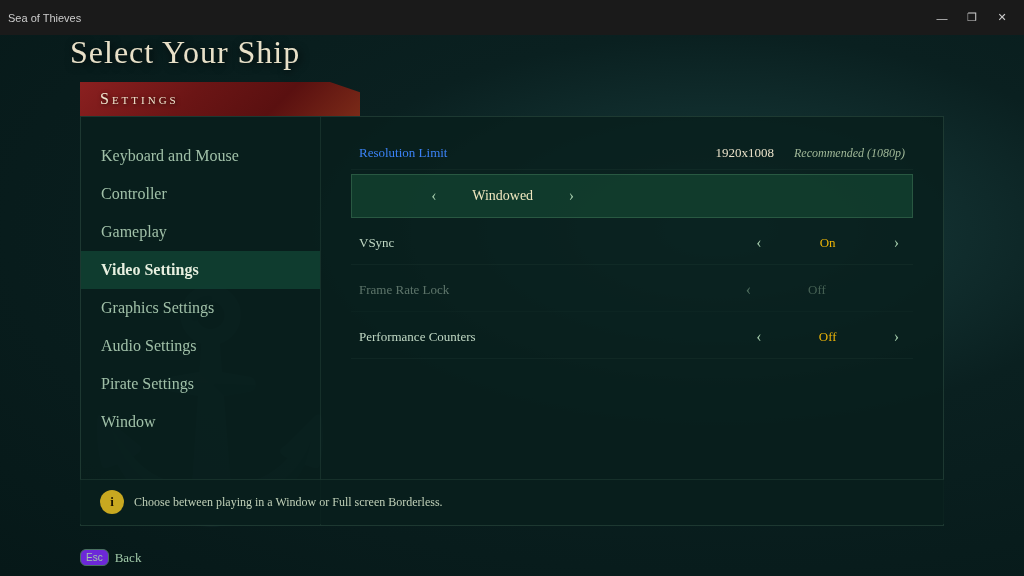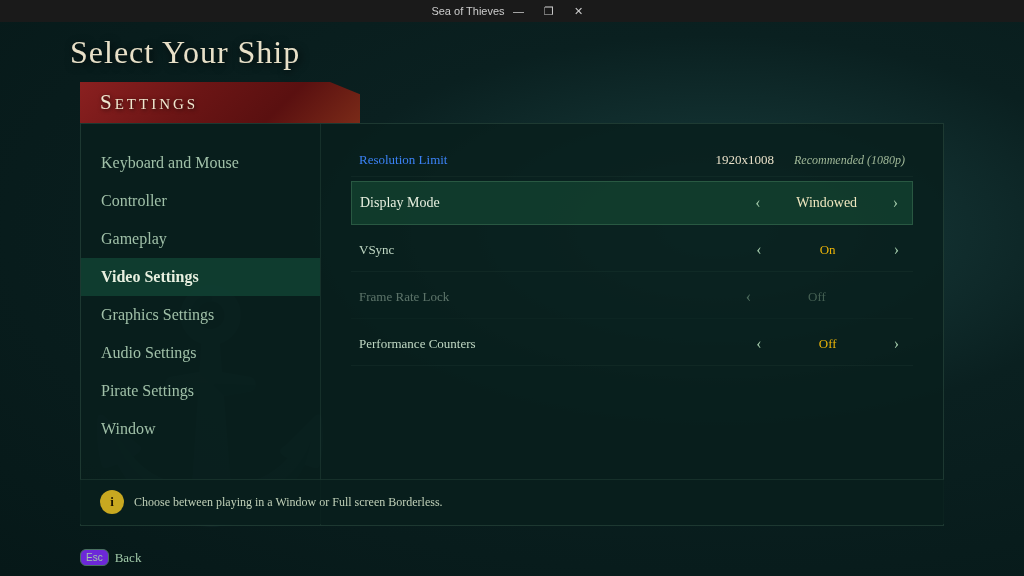--- a/index.html
+++ b/index.html
@@ -36,25 +36,25 @@
       align-items: center;
       justify-content: center;
     }
 
     
     .titlebar {
       position: absolute;
       top: 0;
       left: 0;
       right: 0;
-      height: 22px;
+      height: 35px;
       background: #1a1a1a;
       display: flex;
       align-items: center;
-      justify-content: center;
+      justify-content: space-between;
       z-index: 100;
       padding: 0 8px;
     }
 
     .titlebar-title {
       color: #cccccc;
       font-size: 11px;
       font-family: 'Segoe UI', sans-serif;
     }
 
@@ -107,21 +107,21 @@
     .settings-header {
       background: linear-gradient(135deg, #8b2020 0%, #6b1515 40%, #5a1010 70%, #7a2a18 100%);
       padding: 8px 20px;
       clip-path: polygon(0 0, calc(100% - 30px) 0, 100% 30%, 100% 100%, 0 100%);
       width: 280px;
       position: relative;
     }
 
     .settings-header-text {
       color: #f0e8d0;
-      font-size: 21px;
+      font-size: 16px;
       font-variant: small-caps;
       letter-spacing: 3px;
       text-shadow: 1px 1px 4px rgba(0,0,0,0.8);
       text-align: right;
     }
 
     
     .settings-body {
       display: flex;
       flex: 1;
@@ -370,21 +370,20 @@
 
     <div class="content-panel">
 
       <div class="resolution-row">
         <span class="resolution-label">Resolution Limit</span>
         <span class="resolution-value">1920x1008</span>
         <span class="resolution-recommended">Recommended (1080p)</span>
       </div>
 
       <div class="setting-row highlighted">
-        <span class="setting-label highlighted-text">Display Mode</span>
         <div class="setting-value-area">
           <span class="arrow-btn">‹</span>
           <span class="setting-value highlighted-val">Windowed</span>
           <span class="arrow-btn">›</span>
         </div>
       </div>
 
       <div class="setting-row">
         <span class="setting-label">VSync</span>
         <div class="setting-value-area">

